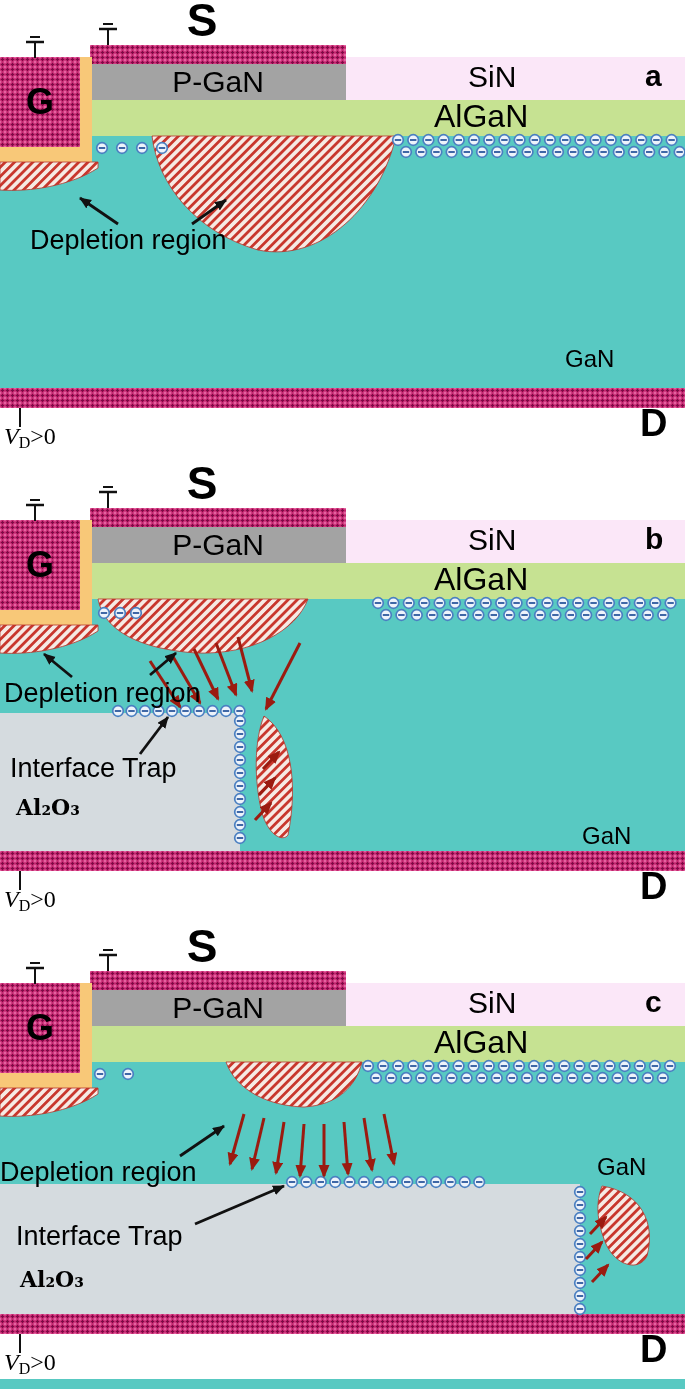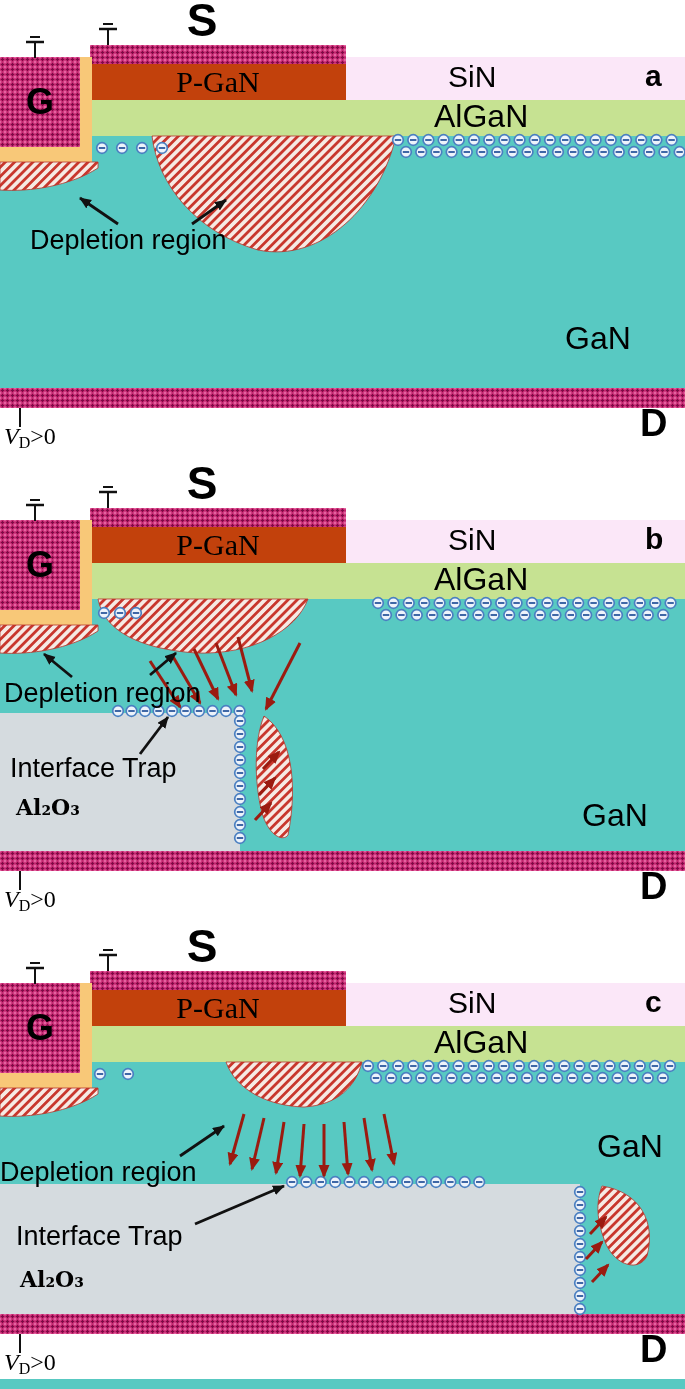--- a/index.html
+++ b/index.html
@@ -3,44 +3,44 @@
 <meta charset="utf-8">
 <style>
   html,body{margin:0;padding:0;background:#fff;}
   .page{position:relative;width:685px;height:1389px;background:#fff;overflow:hidden;
         font-family:"Liberation Sans",sans-serif;color:#000;}
   .panel{position:absolute;left:0;width:685px;height:463px;background:#fff;overflow:hidden;}
   .layer{position:absolute;}
   .teal{background:#58c9c2;}
   .sin{background:#fbe7f8;}
   .algan{background:#c6e292;}
-  .pgan{background:#c2410c;font-family:Liberation Serif, serif;}
+  .pgan{background:#a3a3a3;}
   .liner{background:#f8c878;}
   .al2o3{background:#d5dbdf;}
   .metal{background-color:#c2256e;
          background-image:radial-gradient(#7e0b46 1.1px,transparent 1.2px),
                           radial-gradient(#ef77b0 1px,transparent 1.1px);
          background-size:5px 5px,5px 5px;background-position:0 0,2.5px 2.5px;}
   .l-gan{left:0;top:136px;width:685px;height:252px;}
   .l-sin{left:346px;top:57px;width:339px;height:43px;}
   .l-algan{left:90px;top:100px;width:595px;height:36px;}
   .l-pgan{left:90px;top:64px;width:256px;height:36px;display:flex;align-items:center;justify-content:center;}
   .l-src{left:90px;top:45px;width:256px;height:19px;}
   .l-gate{left:0;top:57px;width:80px;height:90px;display:flex;align-items:center;justify-content:center;}
   .l-linr{left:80px;top:57px;width:12px;height:105px;}
   .l-linb{left:0;top:147px;width:92px;height:15px;}
   .l-drain{left:0;top:388px;width:685px;height:20px;}
   .overlay{position:absolute;left:0;top:0;width:685px;height:463px;pointer-events:none;}
   .txt{position:absolute;line-height:1.05;white-space:nowrap;}
   .s-lbl{left:170px;top:-4px;width:64px;text-align:center;font-size:46px;font-weight:bold;}
   .g-lbl{font-size:36px;font-weight:bold;}
   .pgan-lbl{font-size:30px;}
-  .sin-lbl{left:448px;top:61px;font-size:30px;}
+  .sin-lbl{left:468px;top:61px;font-size:30px;}
   .algan-lbl{left:434px;top:100px;font-size:32px;}
-  .gan-lbl{font-size:32px;}
+  .gan-lbl{font-size:24px;margin-top:24px;}
   .d-lbl{left:640px;top:404px;font-size:38px;font-weight:bold;}
   .letter-lbl{left:645px;top:60px;font-size:30px;font-weight:bold;}
   .dep-lbl,.it-lbl{font-size:27px;}
   .al2o3-lbl{font-family:"DejaVu Serif",serif;font-size:22px;font-weight:bold;}
   .vd{left:4px;top:424px;font-family:"Liberation Serif",serif;font-size:24px;font-weight:normal;}
   .vd .v{font-style:italic;}
   .vd .sub{font-size:16px;vertical-align:-4px;}
   .bottom-strip{position:absolute;left:0;top:1379px;width:685px;height:10px;background:#58c9c2;}
 </style>
 </head>

